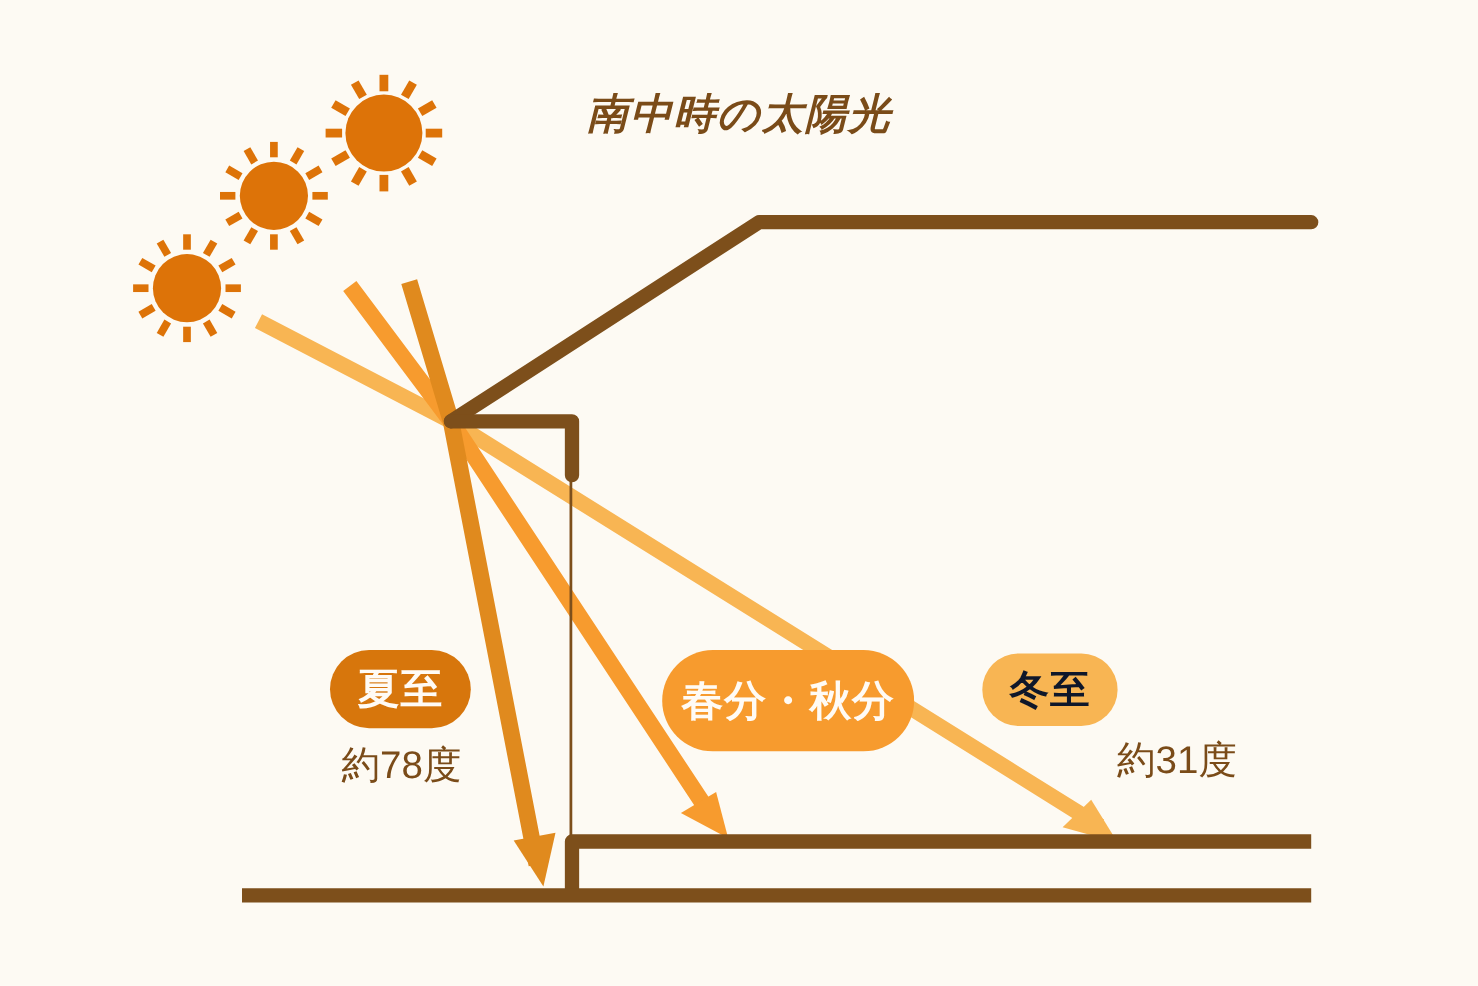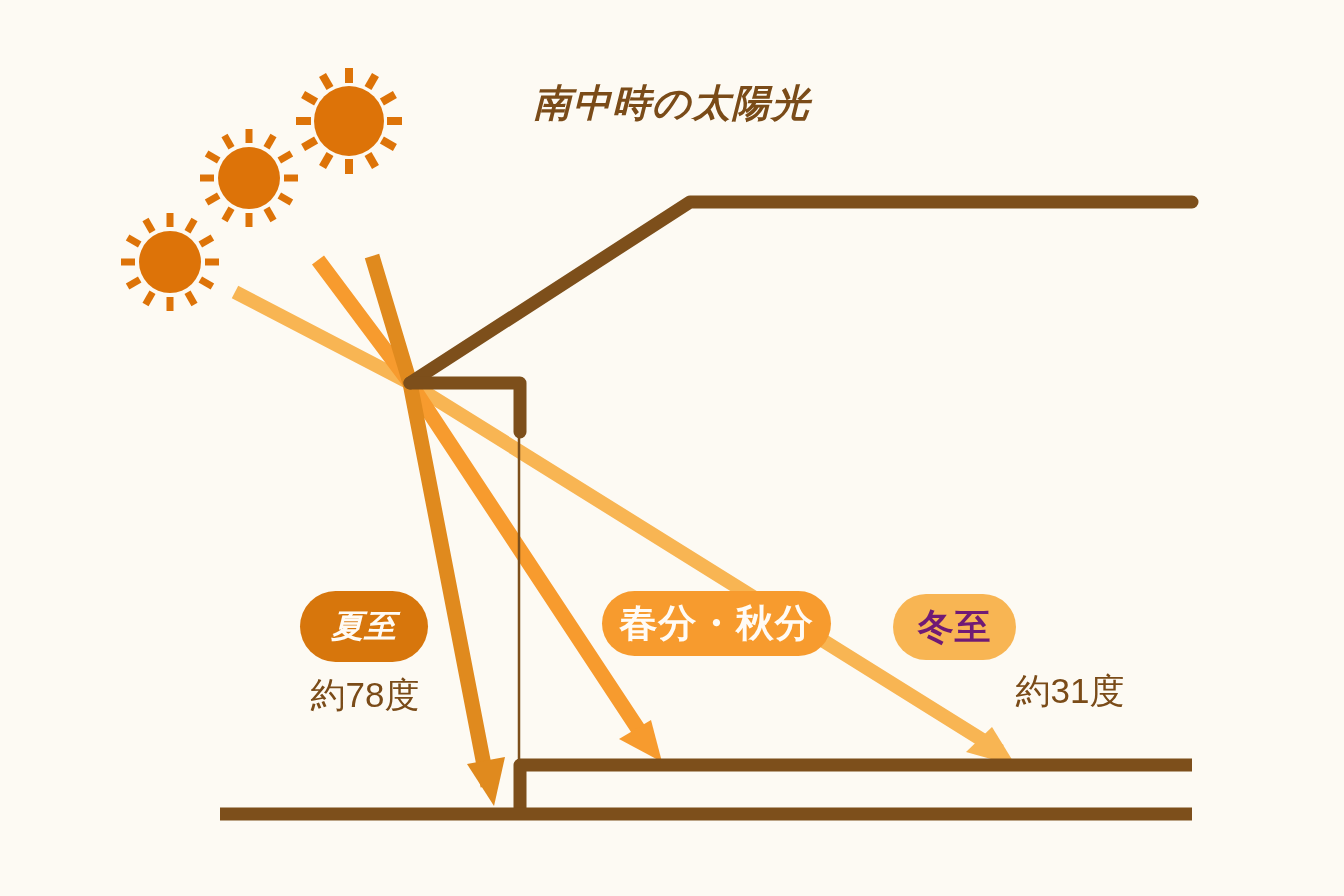--- a/index.html
+++ b/index.html
@@ -52,23 +52,23 @@
     top: 78px;
     width: 1344px;
     text-align: center;
     color: #7A4B18;
     font-size: 38px;
     font-weight: 700;
     letter-spacing: 0.04em;
     font-style: italic;
   }
   
-  #pill-summer { left: 300px; top: 591px; width: 128px; height: 71px; background: #D7760C; color: #FFFBF5; font-size: 32px; font-style: italic; }
-  #pill-equinox { left: 602px; top: 591px; width: 229px; height: 65px; background: #F79B2E; color: #FFFBF5; font-size: 38px; }
-  #pill-winter  { left: 893px; top: 594px; width: 123px; height: 66px; background: #F8B553; color: #701a75; font-size: 36px; }
+  #pill-summer { left: 300px; top: 591px; width: 128px; height: 71px; background: #D7760C; color: #FFFBF5; font-size: 38px; }
+  #pill-equinox { left: 602px; top: 591px; width: 229px; height: 92px; background: #F79B2E; color: #FFFBF5; font-size: 38px; }
+  #pill-winter  { left: 893px; top: 594px; width: 123px; height: 66px; background: #F8B553; color: #0f172a; font-size: 36px; }
   #deg-summer  { left: 250px; top: 672px; width: 230px; }
   #deg-equinox { left: 602px; top: 672px; width: 229px; }
   #deg-winter  { left: 955px; top: 668px; width: 230px; }
 </style>
 </head>
 <body>
 
 <div id="stage">
 
   <svg id="diagram" viewBox="0 0 1344 896" xmlns="http://www.w3.org/2000/svg">

